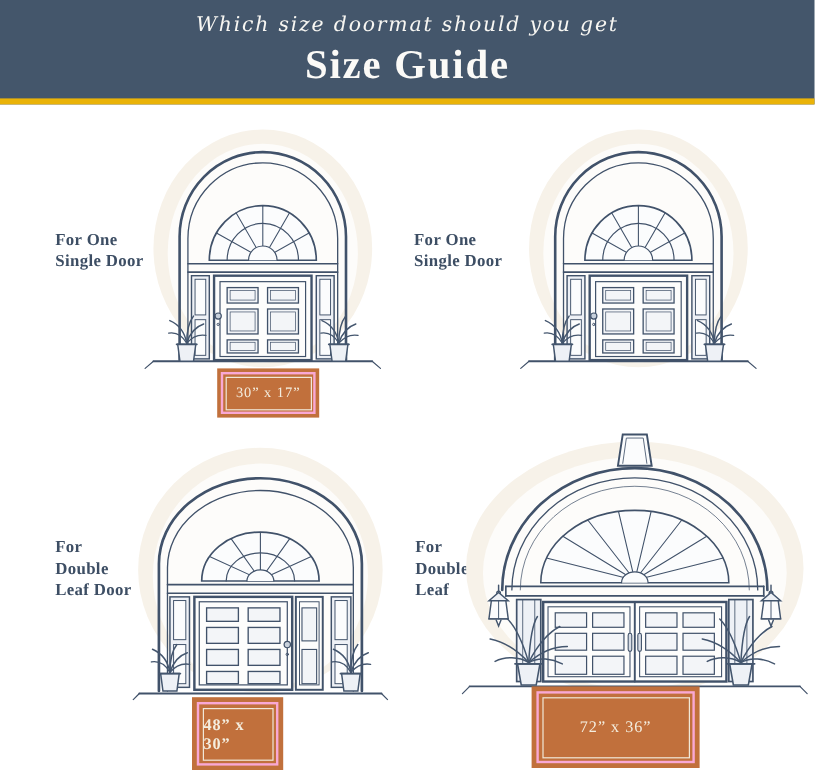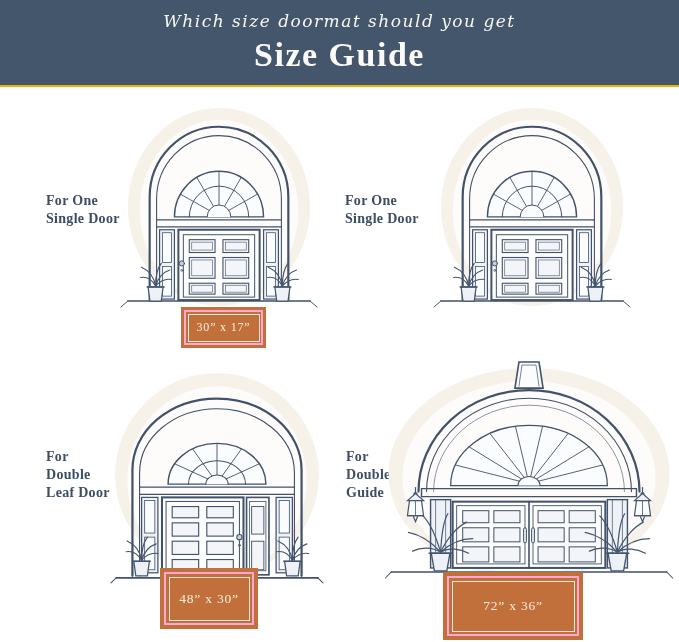--- a/index.html
+++ b/index.html
@@ -4,21 +4,21 @@
 <style>
   html,body{margin:0;padding:0;background:#fff;}
   .canvas{
     position:relative;width:679px;height:642px;margin:0 auto;
     background:#ffffff;overflow:hidden;
     font-family:"Liberation Serif", serif;
   }
   
   .header{
     position:absolute;left:0;top:0;width:679px;height:87px;
-    background:#44566b;border-bottom:2px solid #eab308;
+    background:#44566b;border-bottom:5px solid #eab308;
     text-align:center;box-sizing:border-box;
   }
   .tagline{
     margin-top:11px;color:#f7f6f2;font-size:17px;
     font-family:"DejaVu Serif", serif;font-style:italic;
     letter-spacing:1.5px;
   }
   .title{
     margin:5px 0 0 0;color:#fbfaf7;font-size:34px;font-weight:bold;
     font-family:"Liberation Serif", serif;letter-spacing:1.5px;
@@ -50,21 +50,21 @@
     flex:1;display:flex;align-items:center;justify-content:center;
     border:1px solid #f1e8d8;color:#f4edde;
     font-family:"Liberation Serif", serif;letter-spacing:.8px;
   }
   .mat.small .mat-b{margin:3px;}
   .mat.small .mat-i{margin:1.5px;font-size:12px;}
   .mat.large .mat-b{margin:4px;}
   .mat.large .mat-i{margin:2.5px;font-size:13.5px;}
   .mat-tl{left:181px;top:215px;width:85px;height:41px;}
   .mat-tr{left:138px;top:213px;width:91px;height:44px;}
-  .mat-bl{left:160px;top:213px;width:98px;height:61px;}
+  .mat-bl{left:160px;top:226px;width:76px;height:61px;font-weight:bold;}
   .mat-br{left:104px;top:217px;width:140px;height:68px;}
   .hidden-defs{position:absolute;width:0;height:0;overflow:hidden;}
 </style>
 </head>
 <body>
 
 <svg class="hidden-defs" aria-hidden="true">
   <defs>
 
     <symbol id="sym-plant" viewBox="0 0 40 46">
@@ -306,21 +306,21 @@
       <div class="mat-b">
         <div class="mat-i">48” x 30”</div>
       </div>
     </div>
   </section>
 
   <section class="quad q-br">
     <div class="quad-label lbl-br">
       <span>For</span>
       <span>Double</span>
-      <span>Guide</span>
+      <span>Leaf</span>
     </div>
     <svg class="door-svg door-br">
         <use href="#sym-double-door"></use>
       </svg>
     <div class="mat large mat-br">
       <div class="mat-b">
         <div class="mat-i">72” x 36”</div>
       </div>
     </div>
   </section>

